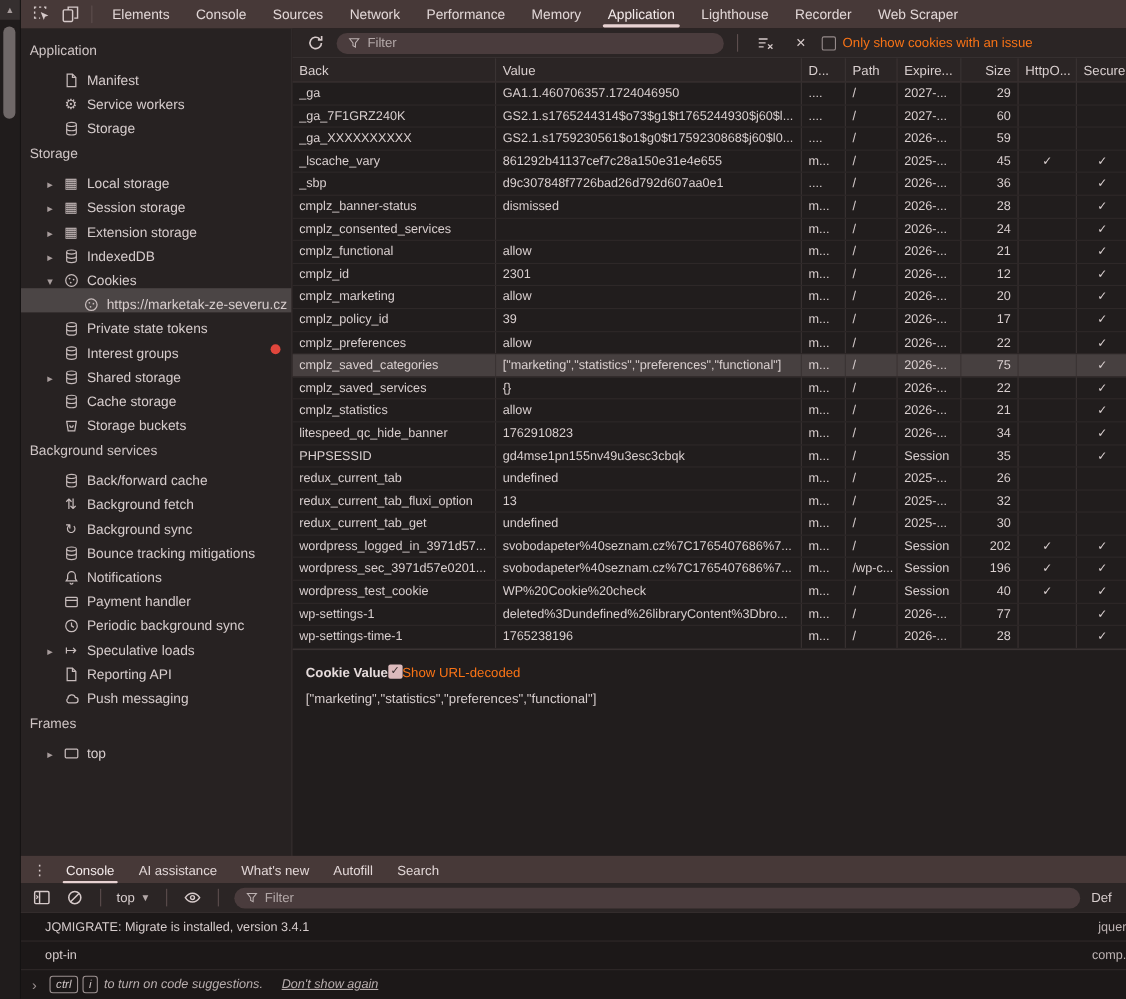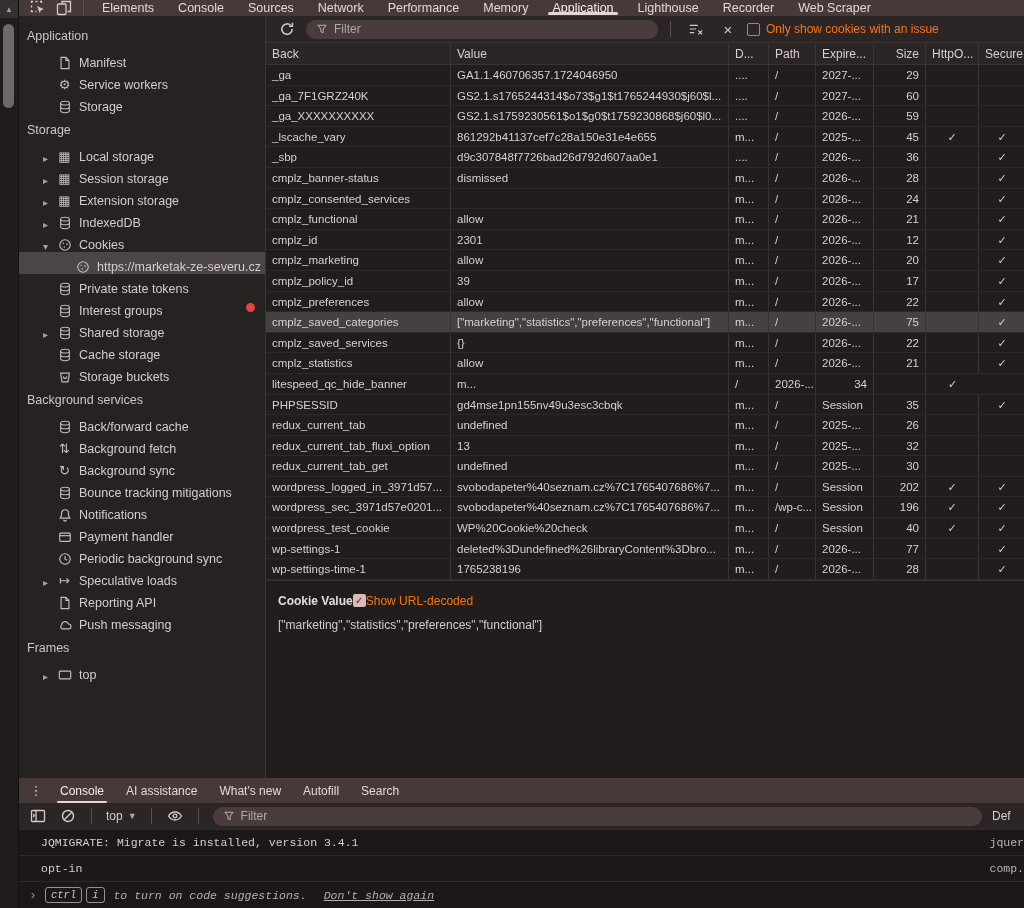--- a/index.html
+++ b/index.html
@@ -10,21 +10,21 @@
   *{box-sizing:border-box;margin:0;padding:0}
   body{width:1024px;height:908px;overflow:hidden;background:var(--bg-dark);
        font-family:"Liberation Sans","DejaVu Sans",sans-serif;font-size:12px;color:var(--text)}
   .root{display:flex;width:1024px;height:908px}
   
   .page-scrollbar{width:18px;background:#201c1c;position:relative;flex:none}
   .sb-btn{height:18px;display:flex;align-items:center;justify-content:center;background:#352f2f;color:#a59b9b;font-size:8px}
   .sb-thumb{position:absolute;left:3px;top:24px;width:11px;height:84px;border-radius:6px;background:#6f6868}
   
   .devtools{flex:1;display:flex;flex-direction:column;border-left:1px solid #151212;min-width:0}
-  .tabbar{height:16px;background:var(--bg-brown);display:flex;align-items:center;padding-left:6px;flex:none}
+  .tabbar{height:26px;background:var(--bg-brown);display:flex;align-items:center;padding-left:6px;flex:none}
   .icon-btn{width:26px;height:24px;display:inline-flex;align-items:center;justify-content:center;color:#d6caca;flex:none;cursor:pointer}
   .icon-btn svg{width:16px;height:16px}
   .vsep{width:1px;height:16px;background:#5d4e4e;margin:0 6px;flex:none}
   .tabs{display:flex;height:100%}
   .tab{position:relative;display:flex;align-items:center;padding:0 12px;color:#e2d7d7;font-size:12.5px;cursor:pointer;white-space:nowrap}
   .tab.selected{color:#f4ebeb}
   .tab.selected::after{content:"";position:absolute;left:8px;right:8px;bottom:1px;height:3px;border-radius:3px;background:var(--accent)}
   .main{flex:1;display:flex;min-height:0}
   
   .sidebar{width:247px;flex:none;background:var(--bg-sidebar);border-right:1px solid var(--border);overflow:hidden;padding-top:4px}
@@ -69,21 +69,21 @@
   .drawer{height:130px;flex:none;display:flex;flex-direction:column}
   .drawer-tabs{height:25px;background:var(--bg-brown);display:flex;align-items:center;padding-left:4px;flex:none}
   .drawer-tabs .tab{font-size:12px;padding:0 11px}
   .drawer-tabs .tab.selected::after{bottom:0;height:2.5px}
   .more-dots{font-size:13px;color:#d6caca;letter-spacing:0}
   .console-toolbar{height:27px;background:var(--bg-toolbar);display:flex;align-items:center;padding:0 6px;gap:4px;border-bottom:1px solid #332c2c;flex:none}
   .console-toolbar .filter-pill{flex:1;margin-left:4px}
   .ctx{display:flex;align-items:center;gap:5px;color:#d6cccc;font-size:12px;padding:0 4px;cursor:pointer}
   .ctx .car{font-size:9px;color:#b3a8a8}
   .def-clip{color:#d6cccc;white-space:nowrap;overflow:hidden;width:26px;flex:none;margin-left:6px}
-  .console-messages{flex:1;background:var(--bg-darker);font-family:Liberation Mono, monospace;font-size:11.5px;overflow:hidden}
+  .console-messages{flex:1;background:var(--bg-darker);font-family:Liberation Sans, sans-serif;font-size:11.5px;overflow:hidden}
   .cmsg{display:flex;align-items:center;height:26px;padding:0 0 0 22px;border-bottom:1px solid #2f2929;color:#d6cccc}
   .cmsg .src{margin-left:auto;color:#bdb3b3;white-space:nowrap}
   .cmsg.hint{border-bottom:none;color:#b8aeae;font-style:italic;padding-left:10px}
   .cmsg.hint .chev{font-style:normal;color:#9a8f8f;width:14px;font-size:13px}
   kbd{display:inline-block;border:1px solid #9b9090;border-radius:3px;padding:0 5px;margin:0 2px;font-family:inherit;font-size:10.5px;line-height:14px;color:#cfc5c5;font-style:italic}
   .hint-link{text-decoration:underline;cursor:pointer;margin-left:17px}
 </style>
 </head>
 <body>
 
@@ -558,20 +558,21 @@
               <div class="tcell">allow</div>
               <div class="tcell">m...</div>
               <div class="tcell">/</div>
               <div class="tcell">2026-...</div>
               <div class="tcell num">21</div>
               <div class="tcell center"></div>
               <div class="tcell center">✓</div>
             </div>
             <div class="trow">
               <div class="tcell">litespeed_qc_hide_banner</div>
+              <div class="tcell">1762910823</div>
               <div class="tcell">m...</div>
               <div class="tcell">/</div>
               <div class="tcell">2026-...</div>
               <div class="tcell num">34</div>
               <div class="tcell center"></div>
               <div class="tcell center">✓</div>
             </div>
             <div class="trow">
               <div class="tcell">PHPSESSID</div>
               <div class="tcell">gd4mse1pn155nv49u3esc3cbqk</div>

